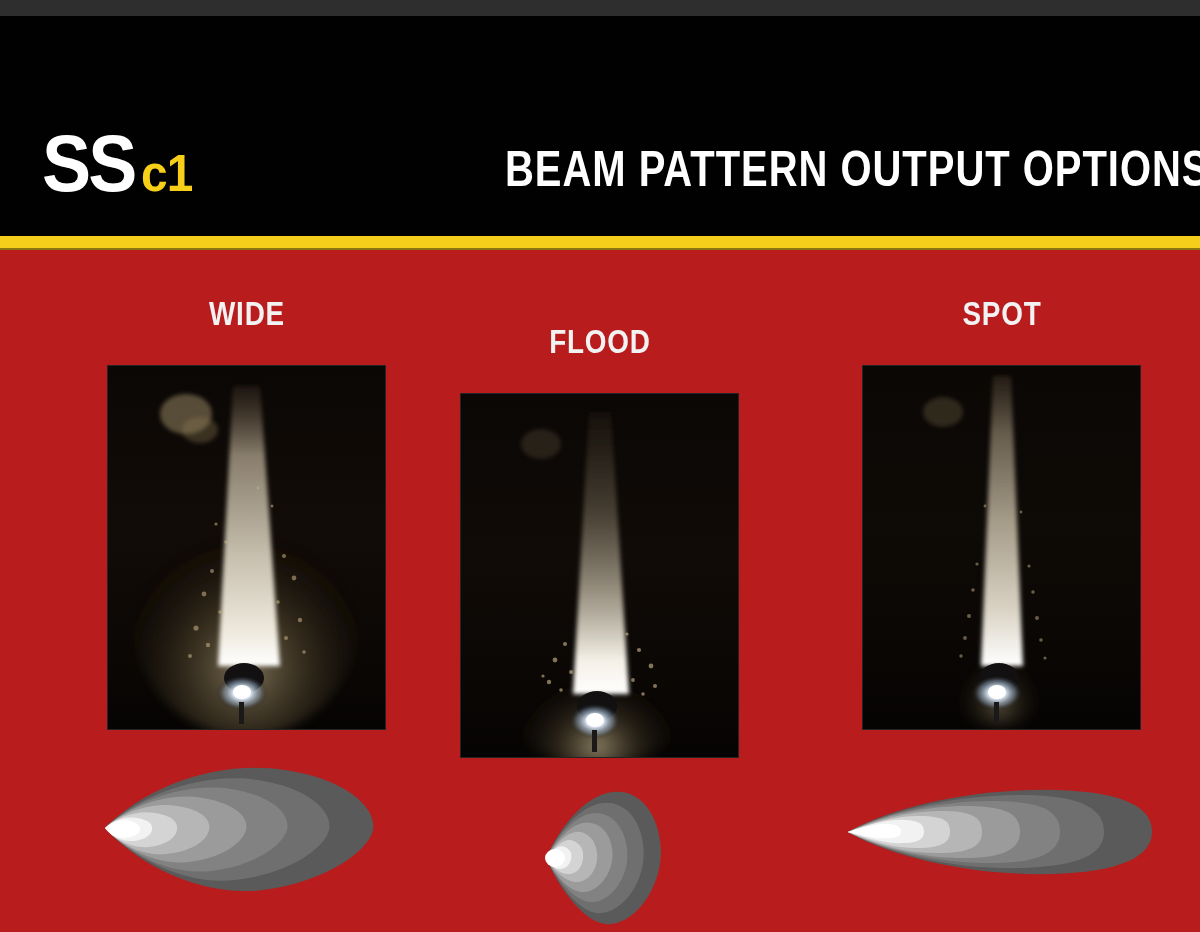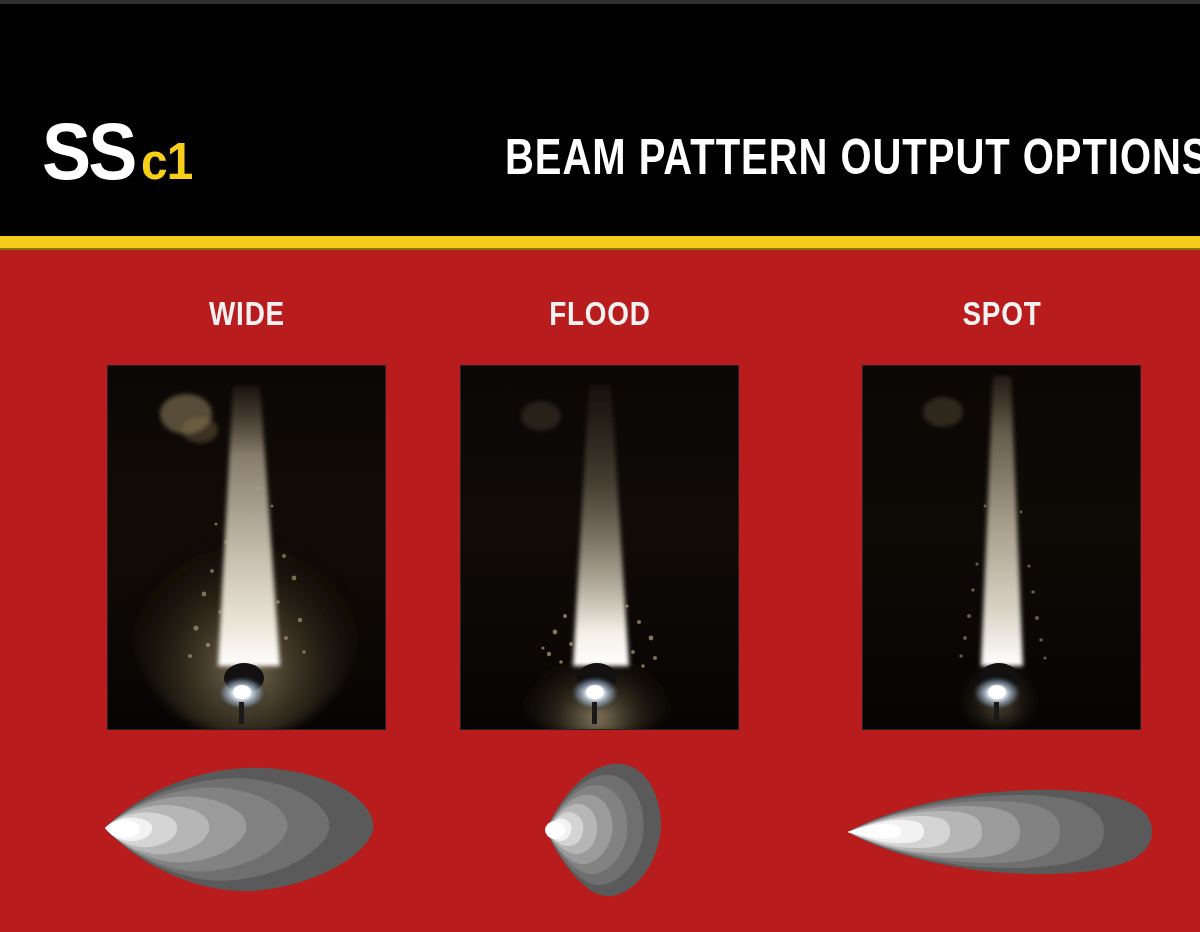--- a/index.html
+++ b/index.html
@@ -11,21 +11,21 @@
     width: 1200px;
     height: 932px;
     font-family: "Liberation Sans", sans-serif;
     overflow: hidden;
     position: relative;
   }
 
   
   #header {
     position: absolute;
-    left: 0; top: 4px;
+    left: 0; top: 16px;
     width: 1200px;
     height: 236px;
     background: #010101;
     overflow: hidden;
   }
   #logo {
     position: absolute;
     left: 42px;
     top: 108px;
     height: 72px;
@@ -87,21 +87,21 @@
     height: 682px;
     background: #b91c1c;
   }
 
   .column {
     position: absolute;
     top: 0;
     width: 340px;
   }
   #col-wide  { left: 77px; }
-  #col-flood { left: 430px; }
+  #col-flood { left: 430px; margin-top: 28px; }
   #col-spot  { left: 832px; }
 
   .col-label {
     width: 340px;
     text-align: center;
     color: #f2f2f2;
     font-family: "Liberation Sans Narrow", "Liberation Sans", sans-serif;
     font-weight: 700;
     font-size: 34px;
     letter-spacing: 1px;

